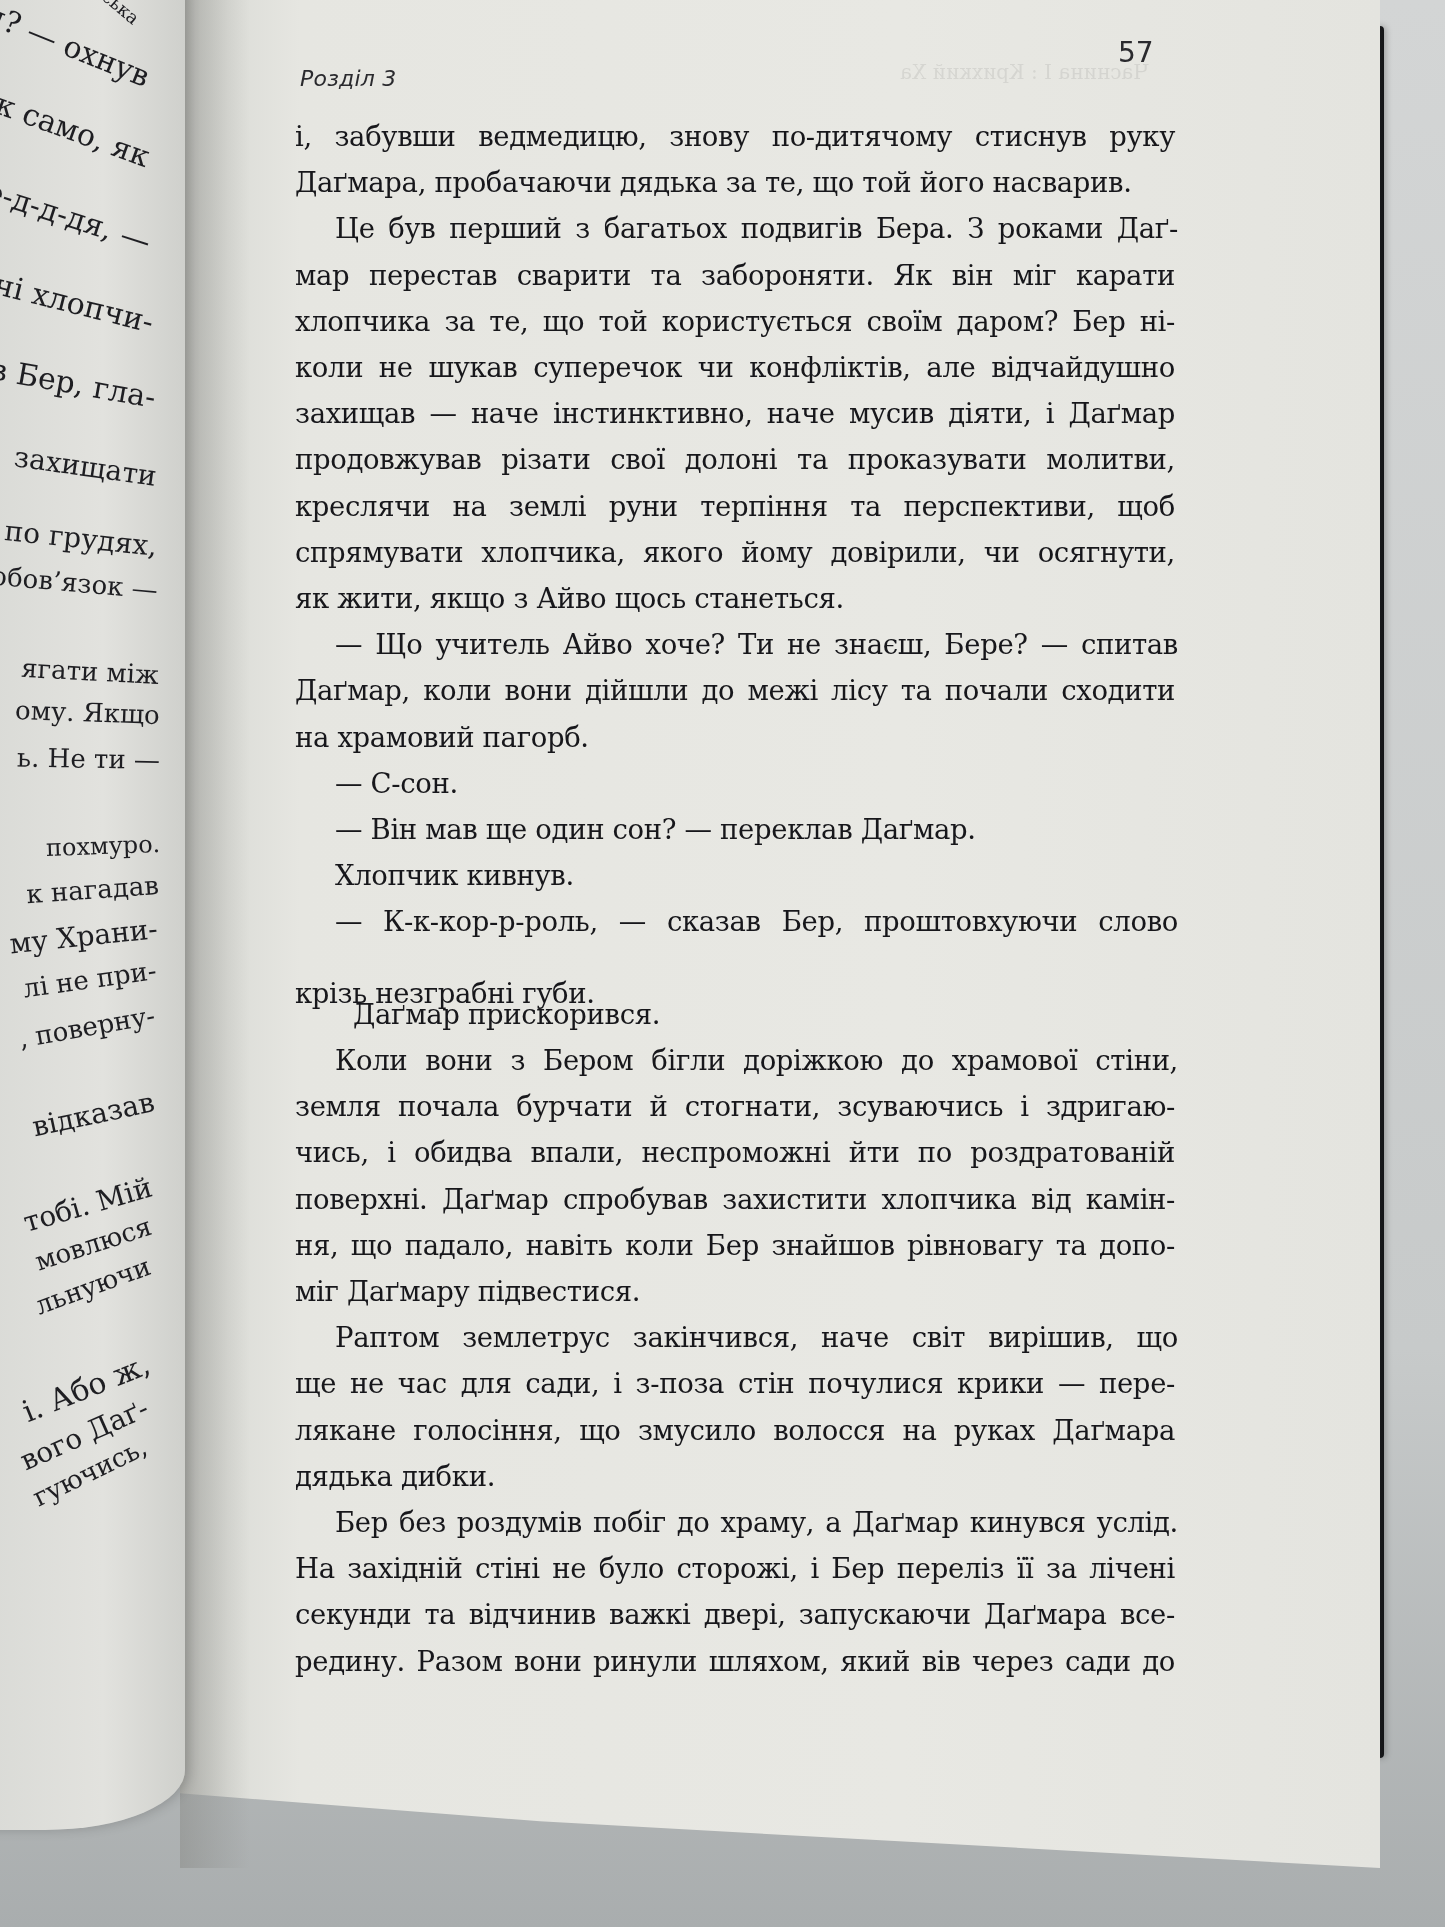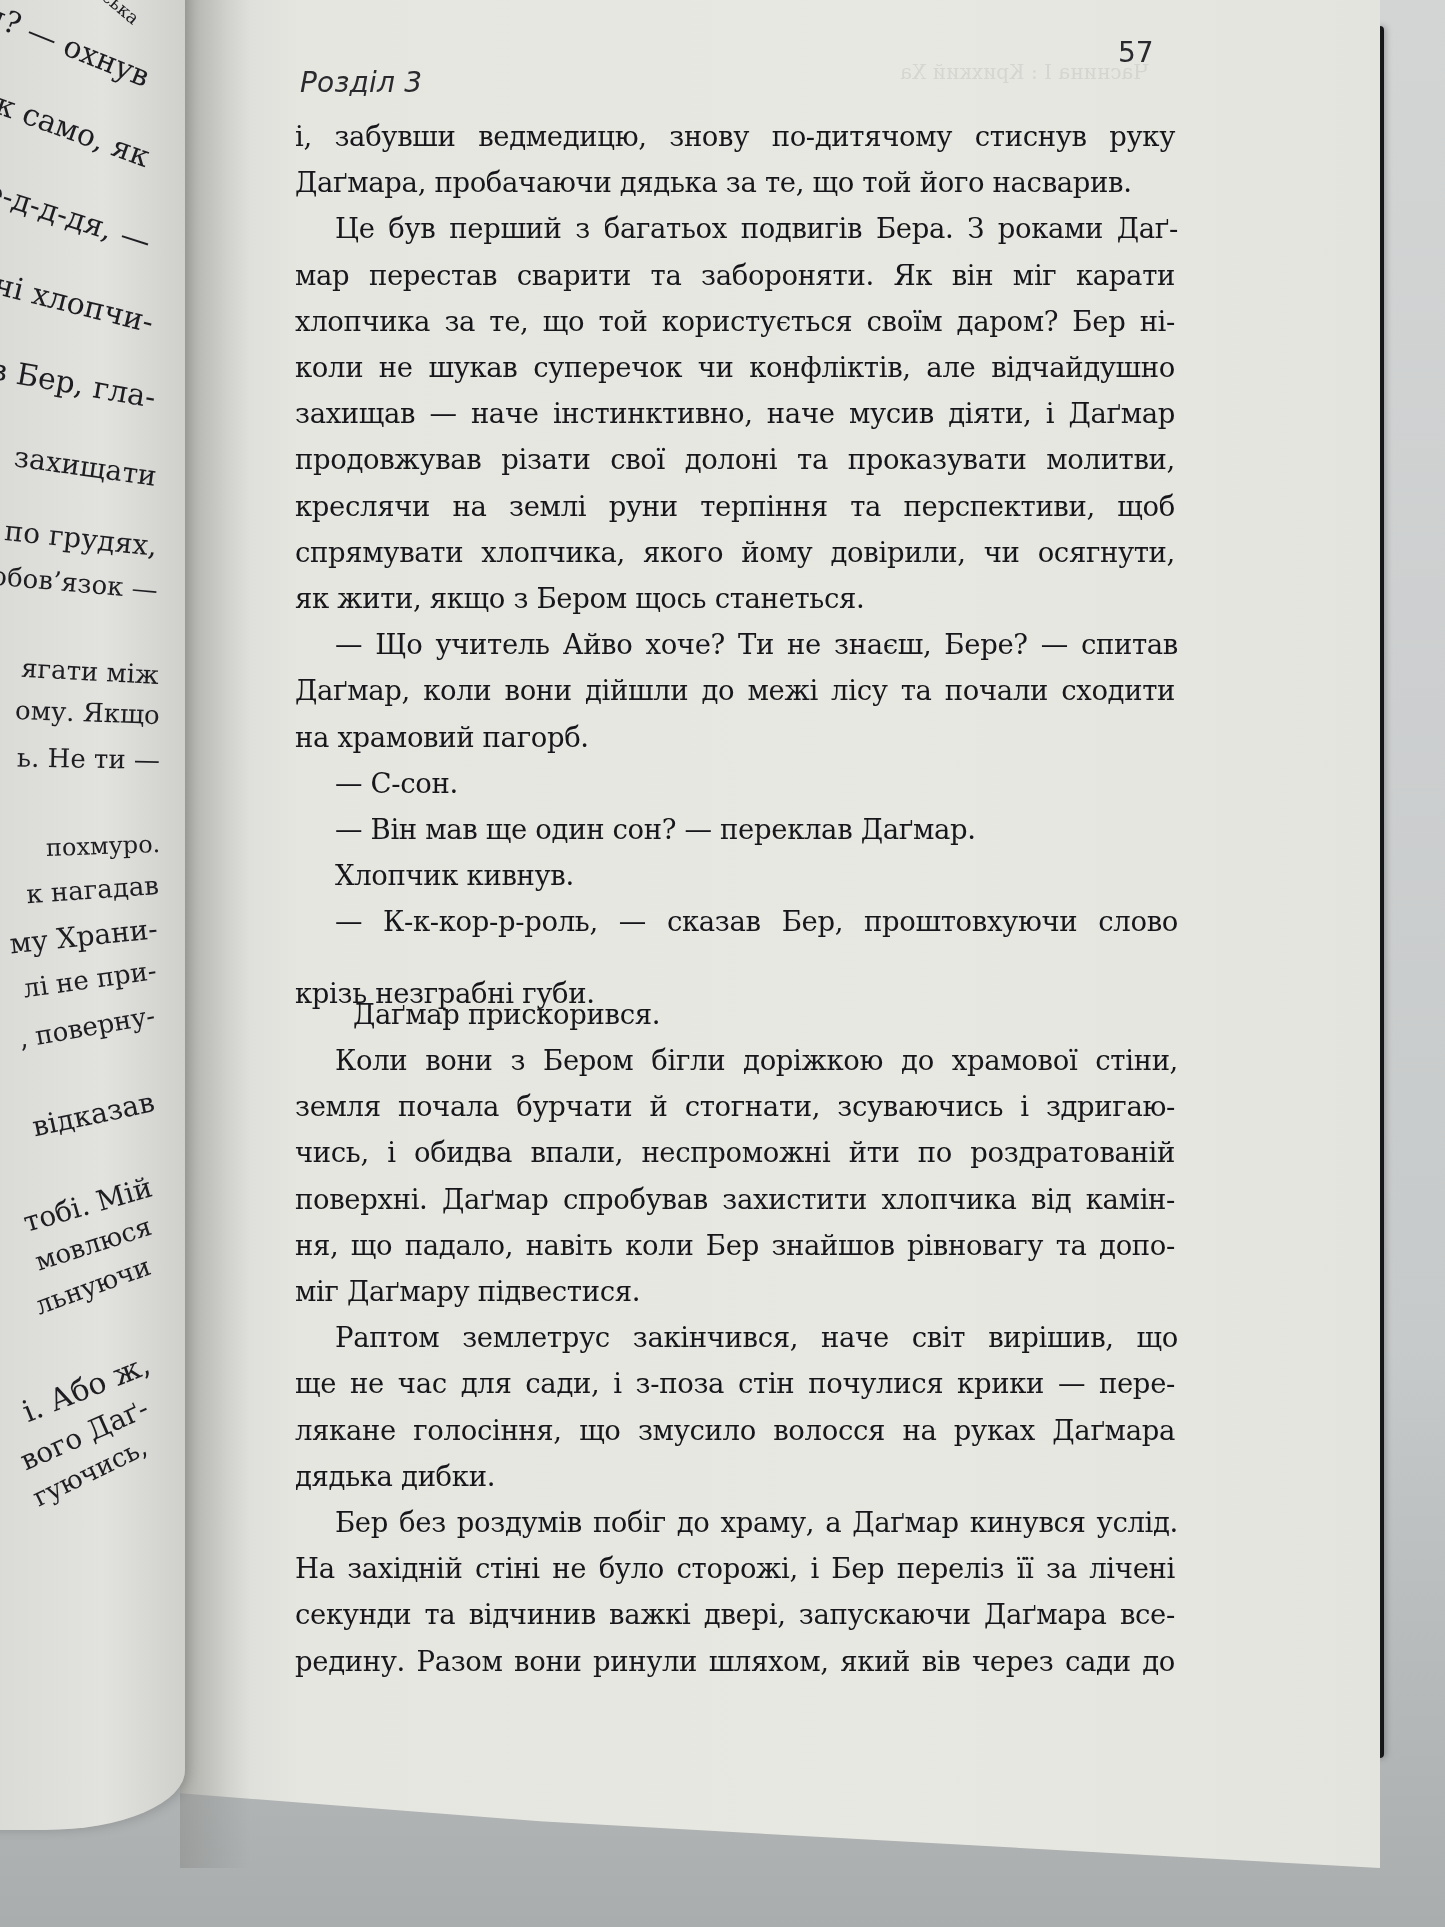--- a/index.html
+++ b/index.html
@@ -40,21 +40,21 @@
     clip-path: polygon(0 0, 100% 0, 100% 100%, 30% 97.5%, 0 96%);
   }
   .gutter-shadow {
     position: absolute; left: 180px; top: 0; width: 70px; height: 1868px;
     background: linear-gradient(90deg, rgba(120,120,115,0.35), rgba(120,120,115,0));
     pointer-events: none;
   }
   .running-head {
     position: absolute; left: 300px; top: 66px;
     font-family: "DejaVu Sans", sans-serif; font-style: italic;
-    font-size: 28px; color: #2a2a2e; letter-spacing: 0.2px;
+    font-size: 22px; color: #2a2a2e; letter-spacing: 0.2px;
   }
   .page-number {
     position: absolute; left: 1118px; top: 36px;
     font-family: "DejaVu Sans", sans-serif; font-size: 28px; color: #2a2a2e;
   }
   .bleed {
     position: absolute; left: 900px; top: 60px; font-size: 20px;
     color: rgba(60,60,60,0.10); transform: scaleX(-1); white-space: nowrap;
   }
   .body-text { position: absolute; left: 0; top: 0; }
@@ -84,21 +84,21 @@
     <div class="line" style="top: 120px;">і, забувши ведмедицю, знову по-дитячому стиснув руку</div>
     <div class="line last" style="top: 166.2px;">Даґмара, пробачаючи дядька за те, що той його насварив.</div>
     <div class="line indent" style="top: 212.4px;">Це був перший з багатьох подвигів Бера. З роками Даґ-</div>
     <div class="line" style="top: 258.6px;">мар перестав сварити та забороняти. Як він міг карати</div>
     <div class="line" style="top: 304.8px;">хлопчика за те, що той користується своїм даром? Бер ні-</div>
     <div class="line" style="top: 351px;">коли не шукав суперечок чи конфліктів, але відчайдушно</div>
     <div class="line" style="top: 397.2px;">захищав — наче інстинктивно, наче мусив діяти, і Даґмар</div>
     <div class="line" style="top: 443.4px;">продовжував різати свої долоні та проказувати молитви,</div>
     <div class="line" style="top: 489.6px;">креслячи на землі руни терпіння та перспективи, щоб</div>
     <div class="line" style="top: 535.8px;">спрямувати хлопчика, якого йому довірили, чи осягнути,</div>
-    <div class="line last" style="top: 582px;">як жити, якщо з Бером щось станеться.</div>
+    <div class="line last" style="top: 582px;">як жити, якщо з Айво щось станеться.</div>
     <div class="line indent" style="top: 628.2px;">— Що учитель Айво хоче? Ти не знаєш, Бере? — спитав</div>
     <div class="line" style="top: 674.4px;">Даґмар, коли вони дійшли до межі лісу та почали сходити</div>
     <div class="line last" style="top: 720.6px;">на храмовий пагорб.</div>
     <div class="line indent last" style="top: 766.8px;">— С-сон.</div>
     <div class="line indent last" style="top: 813px;">— Він мав ще один сон? — переклав Даґмар.</div>
     <div class="line indent last" style="top: 859.2px;">Хлопчик кивнув.</div>
     <div class="line indent" style="top: 905.4px;">— К-к-кор-р-роль, — сказав Бер, проштовхуючи слово</div>
     <div class="line last" style="top: 951.6px; margin-top: 25px;">крізь незграбні губи.</div>
     <div class="line indent last" style="top: 997.8px; margin-left: 18px;">Даґмар прискорився.</div>
     <div class="line indent" style="top: 1044px;">Коли вони з Бером бігли доріжкою до храмової стіни,</div>

